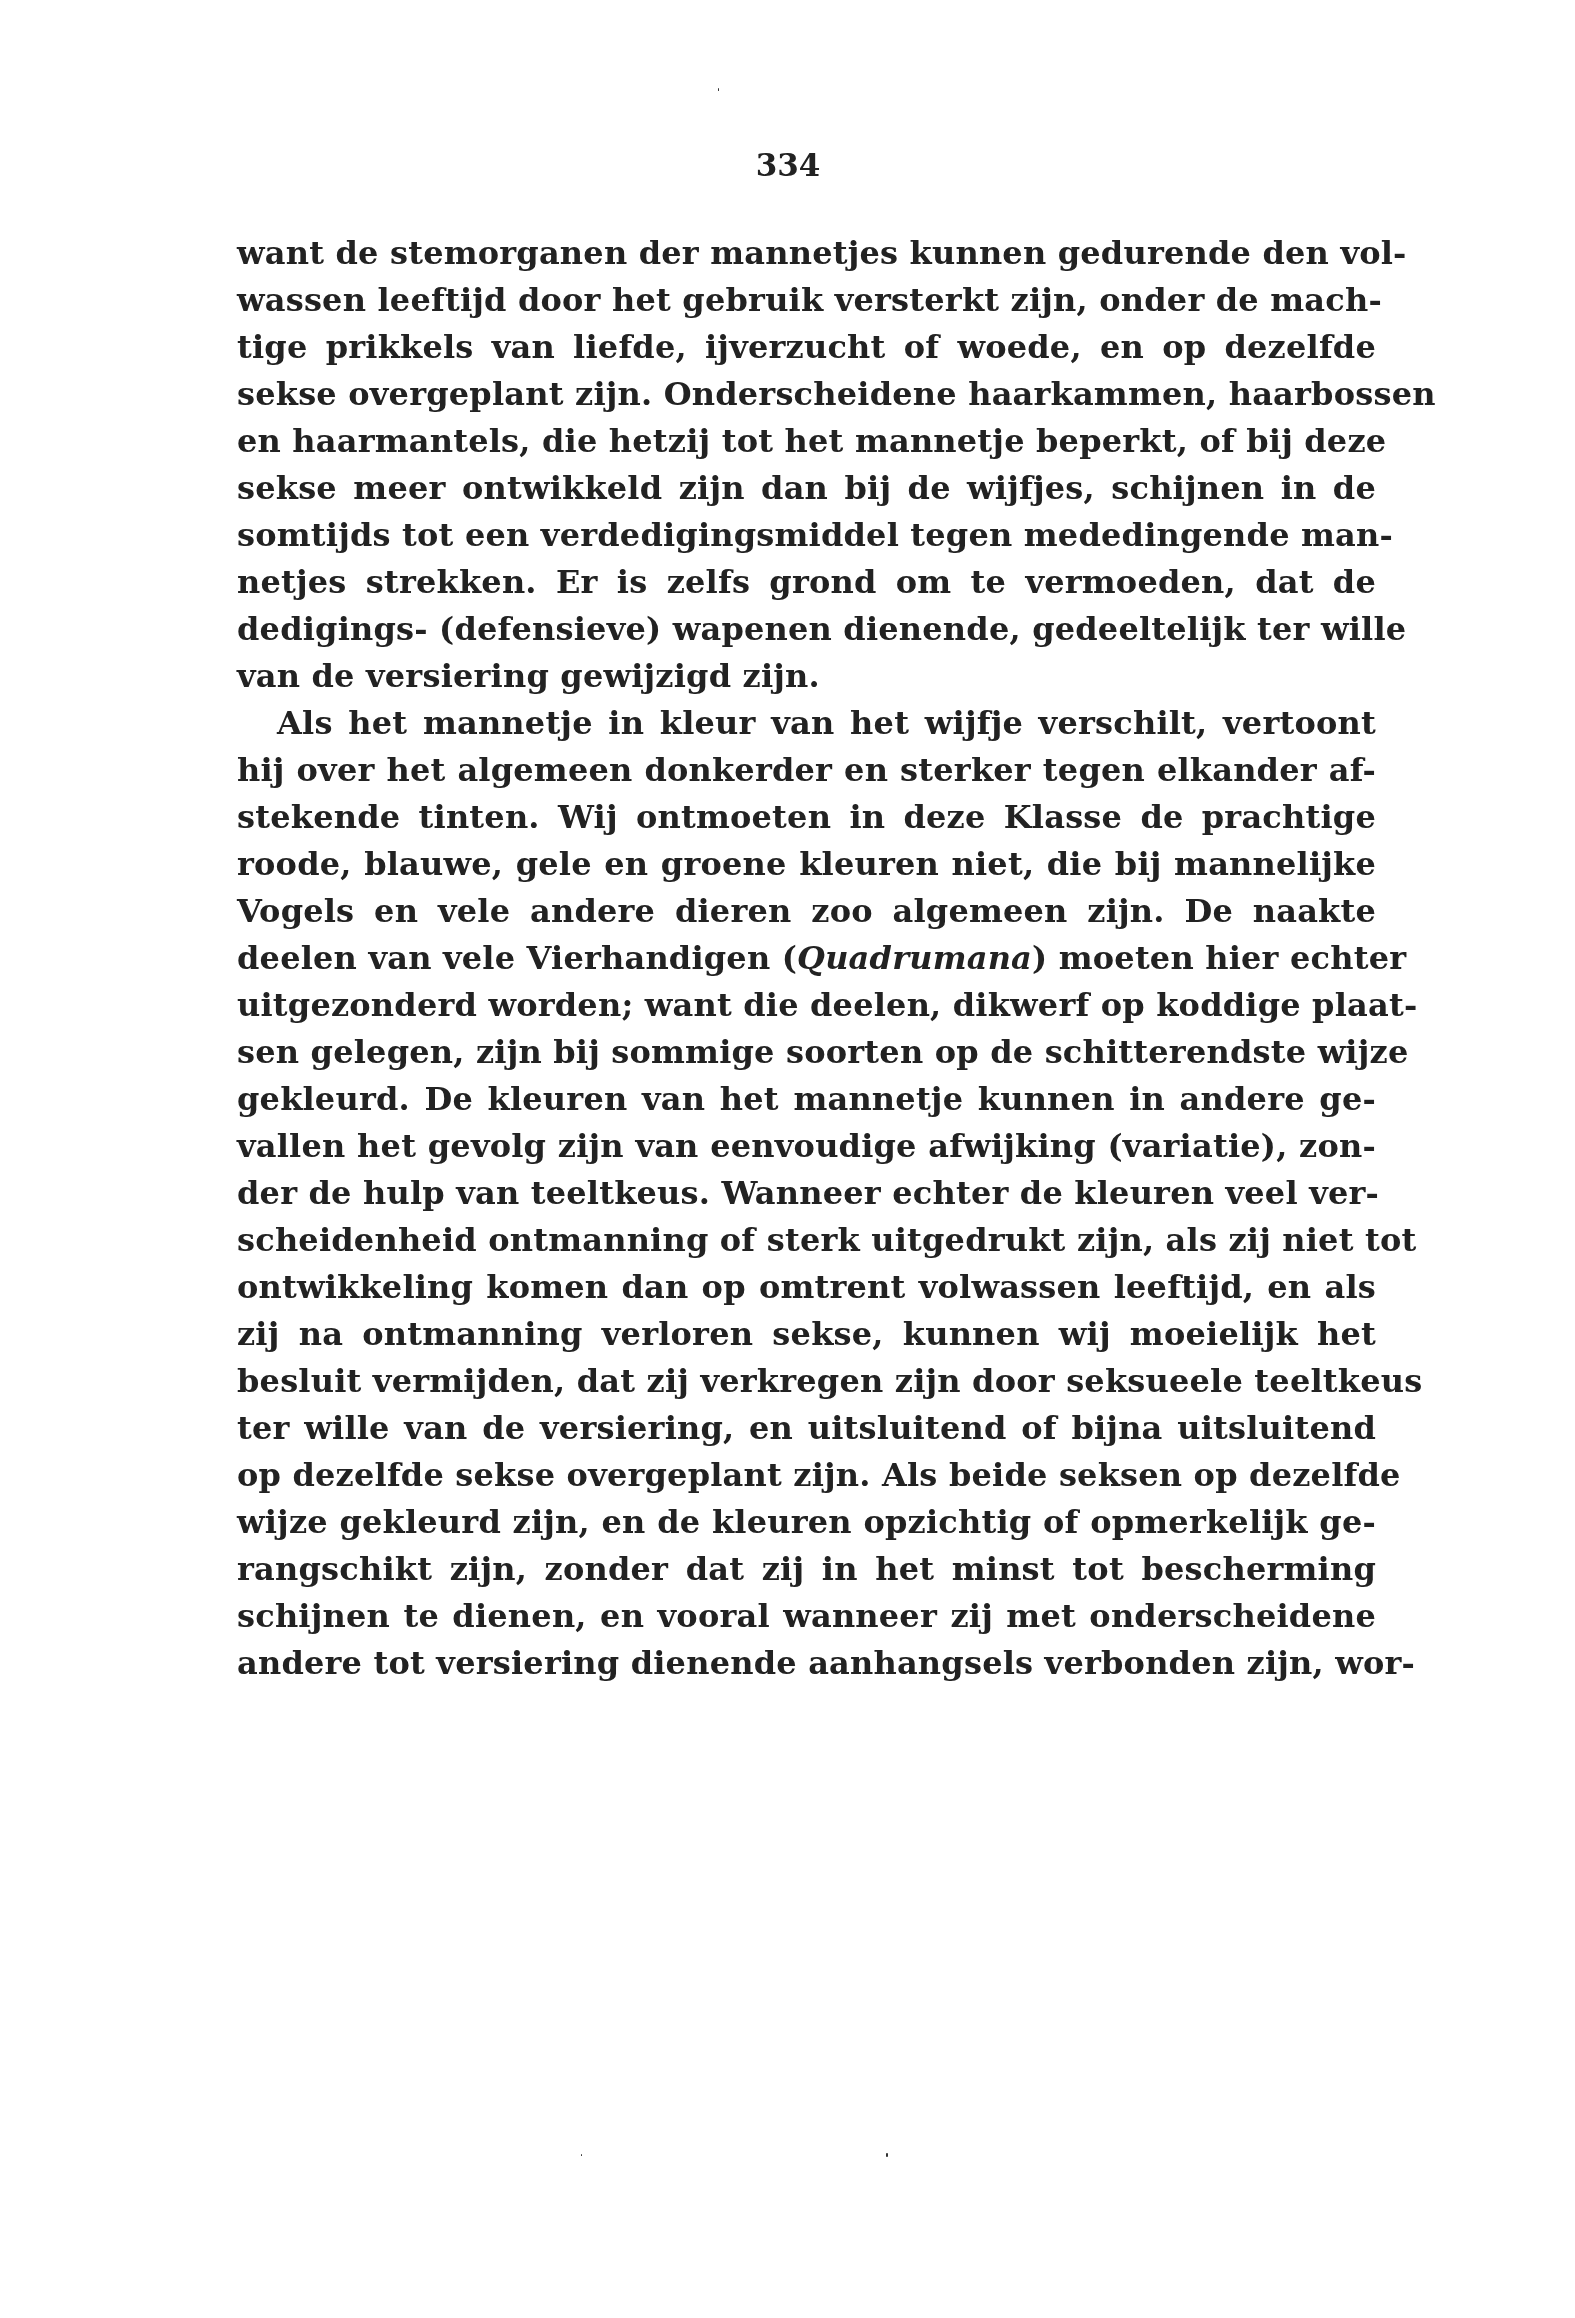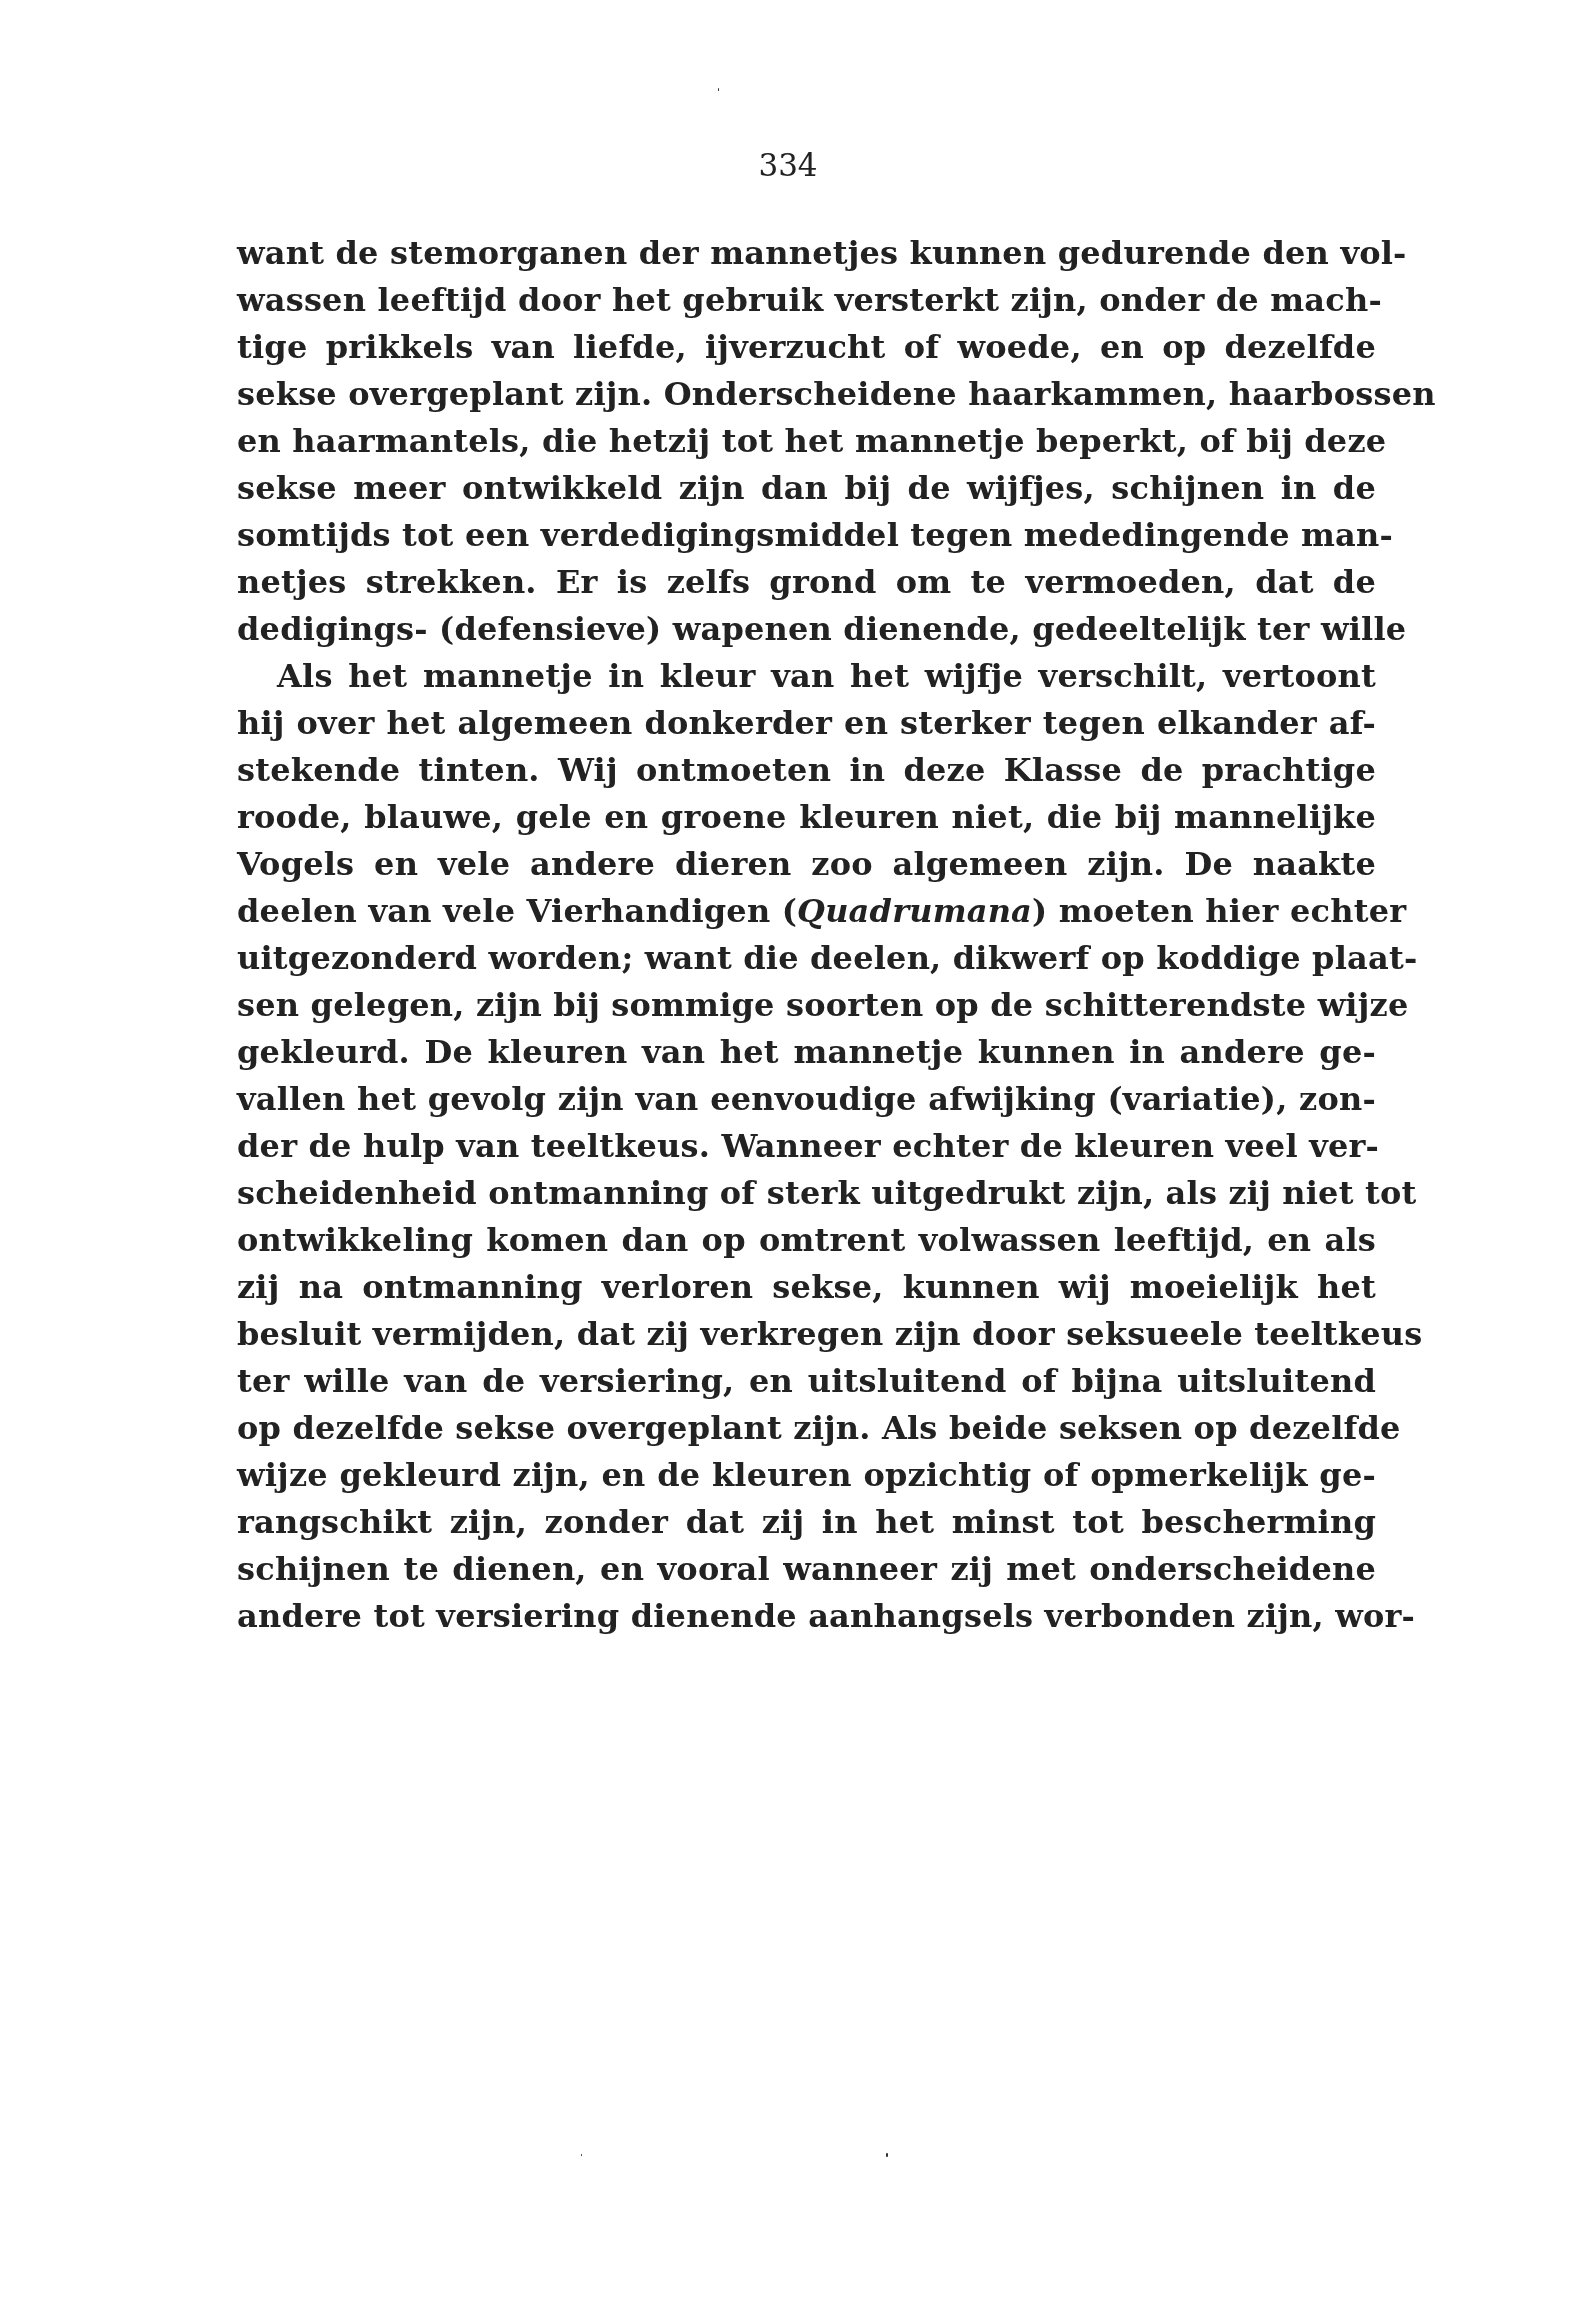--- a/index.html
+++ b/index.html
@@ -16,20 +16,21 @@
       font-family: "DejaVu Serif", "Liberation Serif", serif;
     }
     .page-number {
       position: absolute;
       top: 147px;
       left: 0;
       width: 1576px;
       text-align: center;
       font-size: 31px;
       line-height: 37px;
+      font-weight: bold;
     }
     .text-block {
       position: absolute;
       top: 230px;
       left: 237px;
       width: 1139px;
       font-weight: bold;
     }
     .line {
       display: block;
@@ -68,20 +69,21 @@
     <div id="paragraph-0" class="paragraph">
         <div class="line">want de stemorganen der mannetjes kunnen gedurende den vol-</div>
         <div class="line">wassen leeftijd door het gebruik versterkt zijn, onder de mach-</div>
         <div class="line">tige prikkels van liefde, ijverzucht of woede, en op dezelfde</div>
         <div class="line">sekse overgeplant zijn. Onderscheidene haarkammen, haarbossen</div>
         <div class="line">en haarmantels, die hetzij tot het mannetje beperkt, of bij deze</div>
         <div class="line">sekse meer ontwikkeld zijn dan bij de wijfjes, schijnen in de</div>
         <div class="line">somtijds tot een verdedigingsmiddel tegen mededingende man-</div>
         <div class="line">netjes strekken. Er is zelfs grond om te vermoeden, dat de</div>
         <div class="line">dedigings- (defensieve) wapenen dienende, gedeeltelijk ter wille</div>
+        <div class="line last">van de versiering gewijzigd zijn.</div>
       </div>
     <div id="paragraph-1" class="paragraph">
         <div class="line indent">Als het mannetje in kleur van het wijfje verschilt, vertoont</div>
         <div class="line">hij over het algemeen donkerder en sterker tegen elkander af-</div>
         <div class="line">stekende tinten. Wij ontmoeten in deze Klasse de prachtige</div>
         <div class="line">roode, blauwe, gele en groene kleuren niet, die bij mannelijke</div>
         <div class="line">Vogels en vele andere dieren zoo algemeen zijn. De naakte</div>
         <div class="line"><span>deelen van vele Vierhandigen (</span><span class="italic">Quadrumana</span><span>) moeten hier echter</span></div>
         <div class="line">uitgezonderd worden; want die deelen, dikwerf op koddige plaat-</div>
         <div class="line">sen gelegen, zijn bij sommige soorten op de schitterendste wijze</div>

